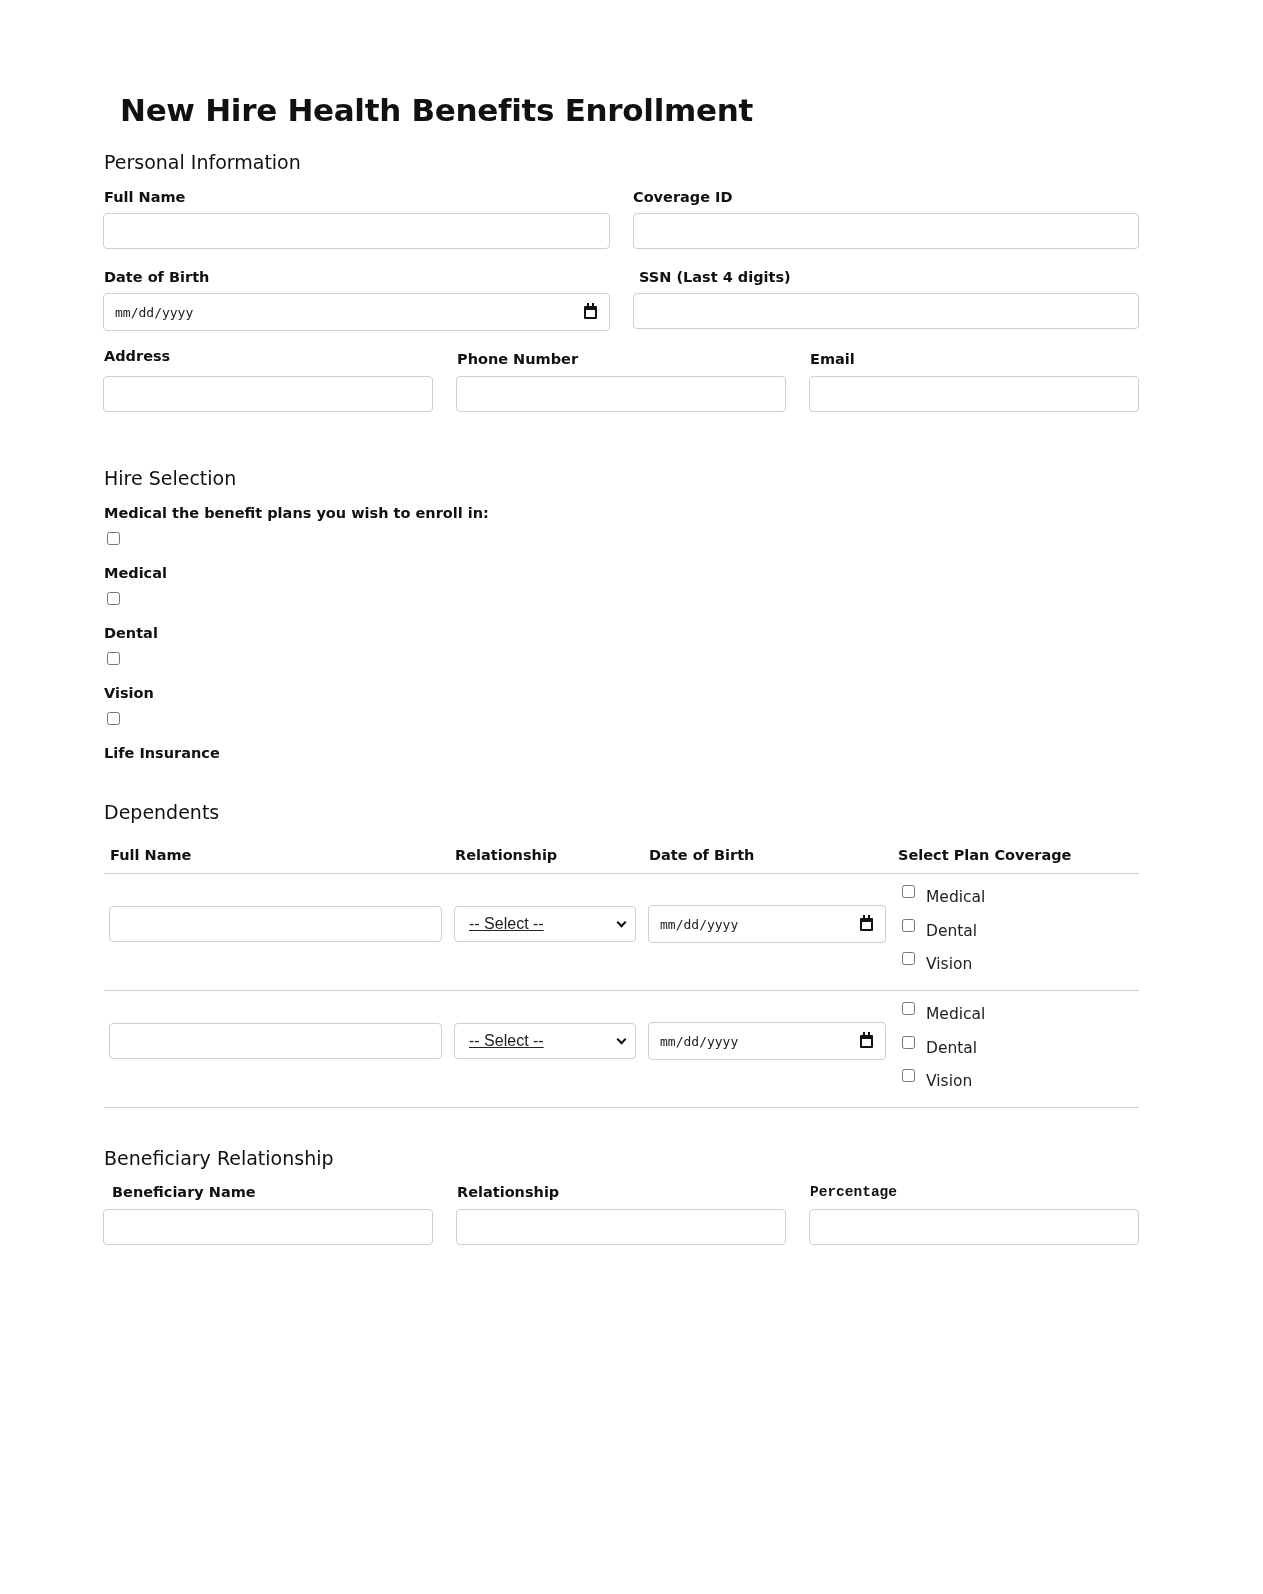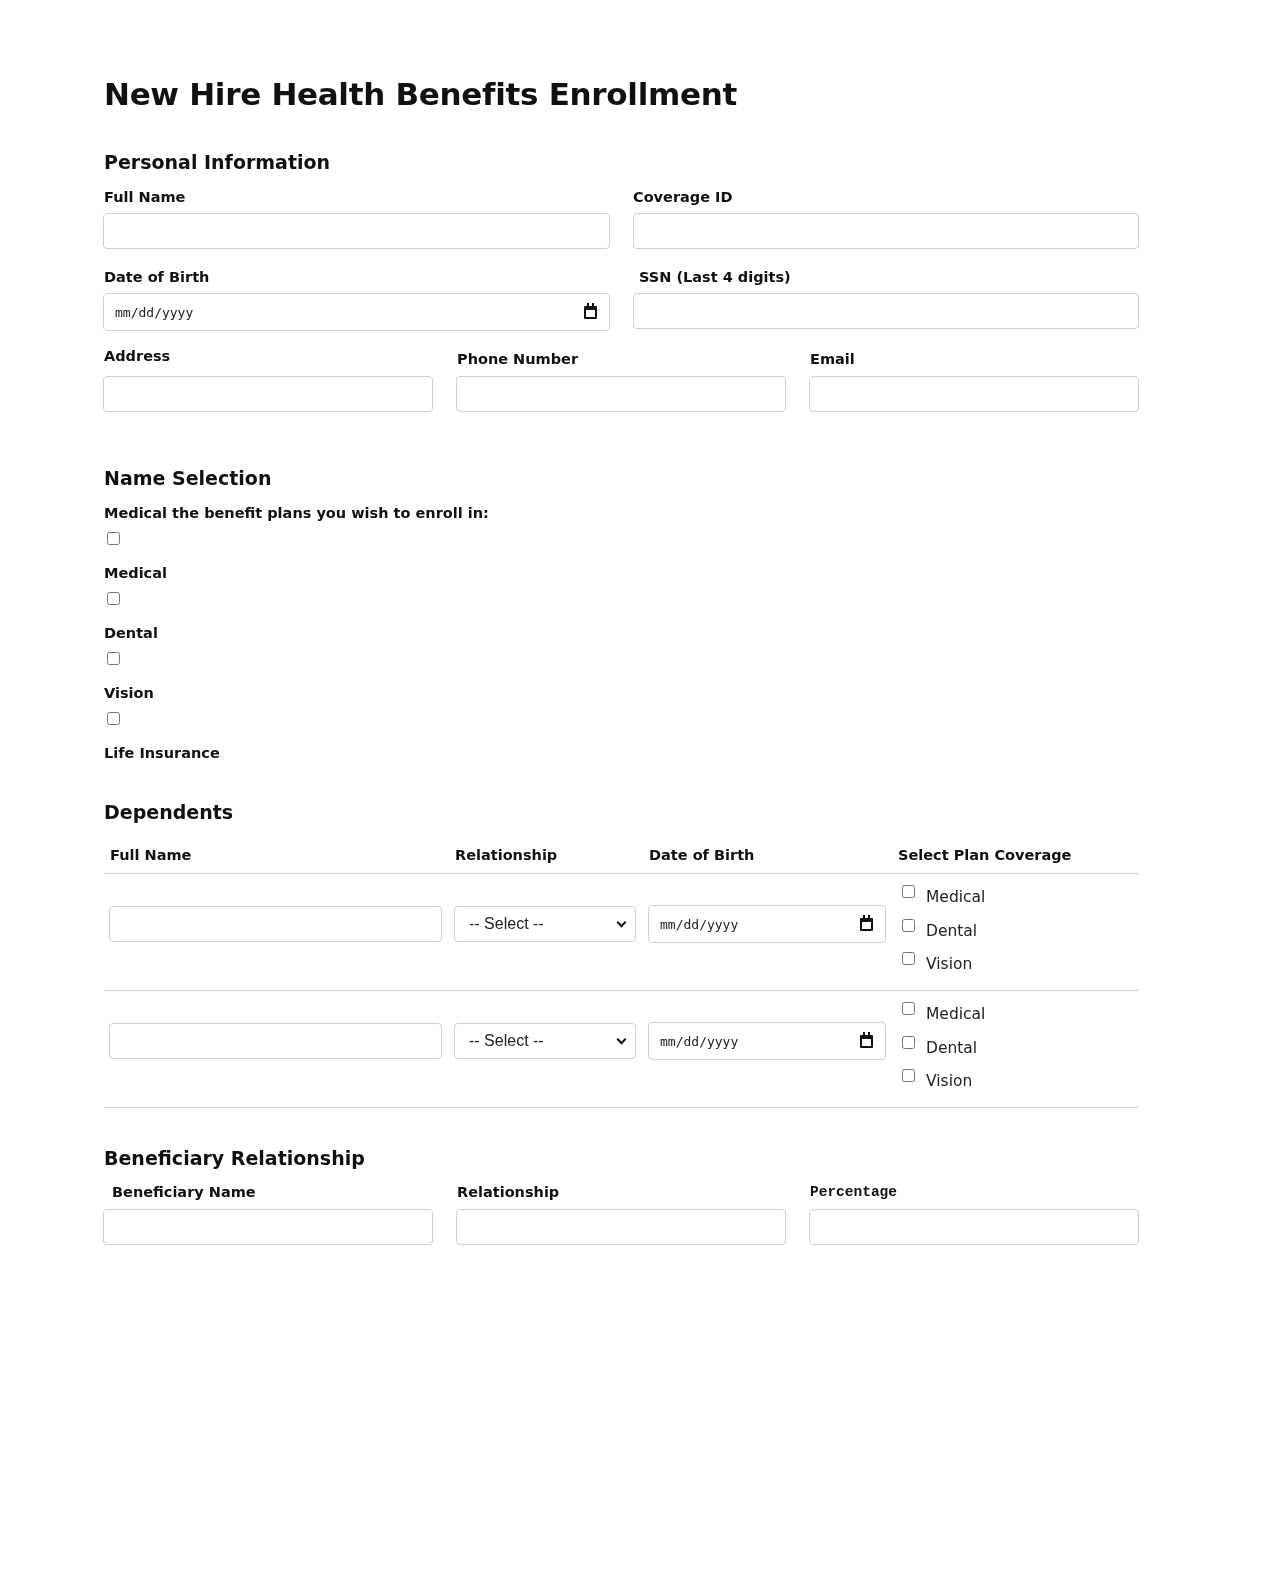--- a/index.html
+++ b/index.html
@@ -11,30 +11,30 @@
       color: #111111;
     }
     .container {
       position: relative;
       padding: 0 104px;
     }
     h1 {
       position: absolute;
       top: 76px;
       left: 104px;
-      margin: 0;
+      margin: 16px;
       font-size: 31px;
       font-weight: 600;
       letter-spacing: -0.3px;
       color: #111;
     }
     h2 {
       margin: 0;
       font-size: 19px;
-      font-weight: 700;
+      font-weight: 400;
       color: #111;
       position: absolute;
       left: 104px;
     }
     .label {
       position: absolute;
       font-size: 14.5px;
       font-weight: 600;
       color: #111;
       white-space: nowrap;
@@ -94,20 +94,21 @@
       border: 1px solid #cfcfcf;
       border-radius: 4px;
       background: #fff;
       display: flex;
       align-items: center;
       padding: 0 6px 0 14px;
       font-family: "Liberation Sans", sans-serif;
       font-size: 16px;
       color: #222;
       cursor: pointer;
+      text-decoration: underline;
     }
     .select .val { flex: 1; }
     .chev {
       width: 7px; height: 7px;
       border-right: 2px solid #111;
       border-bottom: 2px solid #111;
       transform: rotate(45deg);
       margin-top: -4px;
       margin-right: 4px;
     }
@@ -158,21 +159,21 @@
 
   <span class="label" style="left:104px; top:348px;">Address</span>
   <input class="input" style="left: 103px; top: 376px; width: 330px;" value="">
 
   <span class="label" style="left:457px; top:351px;">Phone Number</span>
   <input class="input" style="left: 456px; top: 376px; width: 330px;" value="">
 
   <span class="label" style="left:810px; top:351px;text-align:right;">Email</span>
   <input class="input" style="left: 809px; top: 376px; width: 330px;" value="">
 
-  <h2 style="top:467px;">Name Selection</h2>
+  <h2 style="top:467px;">Hire Selection</h2>
   <span class="label" style="left:104px; top:505px;">Medical the benefit plans you wish to enroll in:</span>
 
   <span class="checkbox" style="left:107px; top:532px;"></span>
   <span class="label" style="left:104px; top:565px;">Medical</span>
 
   <span class="checkbox" style="left:107px; top:592px;"></span>
   <span class="label" style="left:104px; top:625px;">Dental</span>
 
   <span class="checkbox" style="left:107px; top:652px;"></span>
   <span class="label" style="left:104px; top:685px;">Vision</span>

